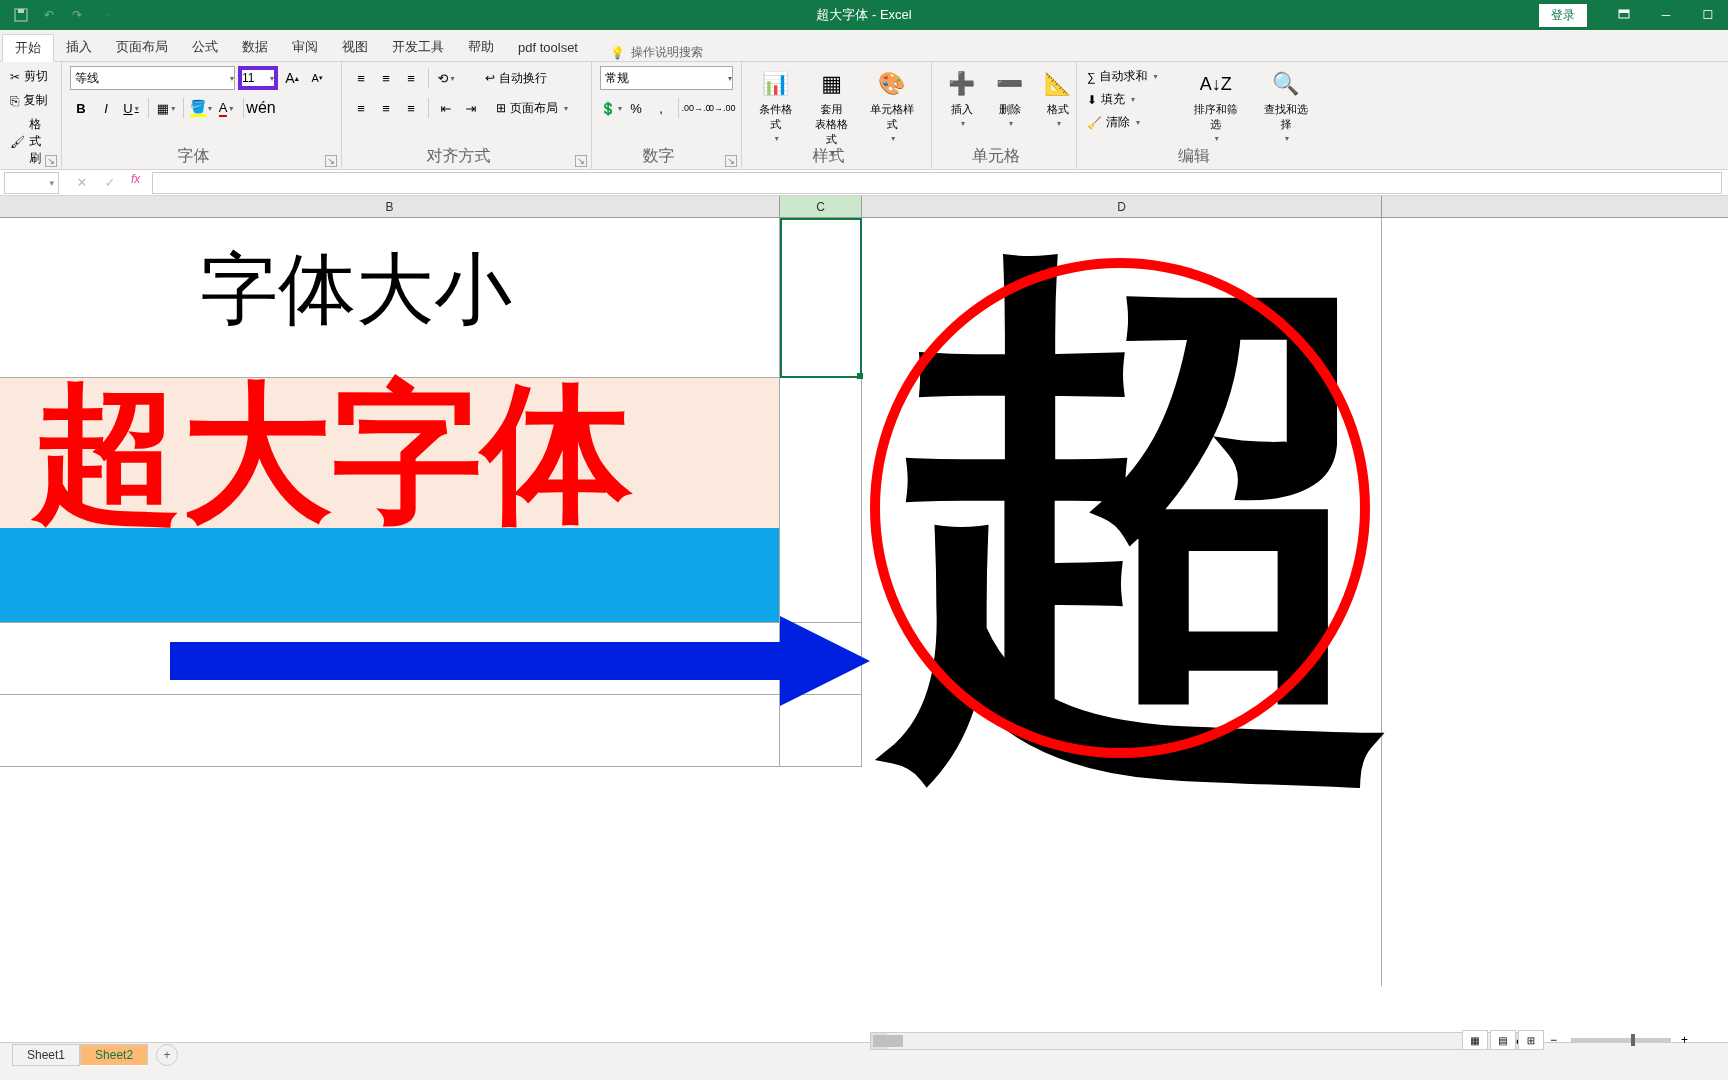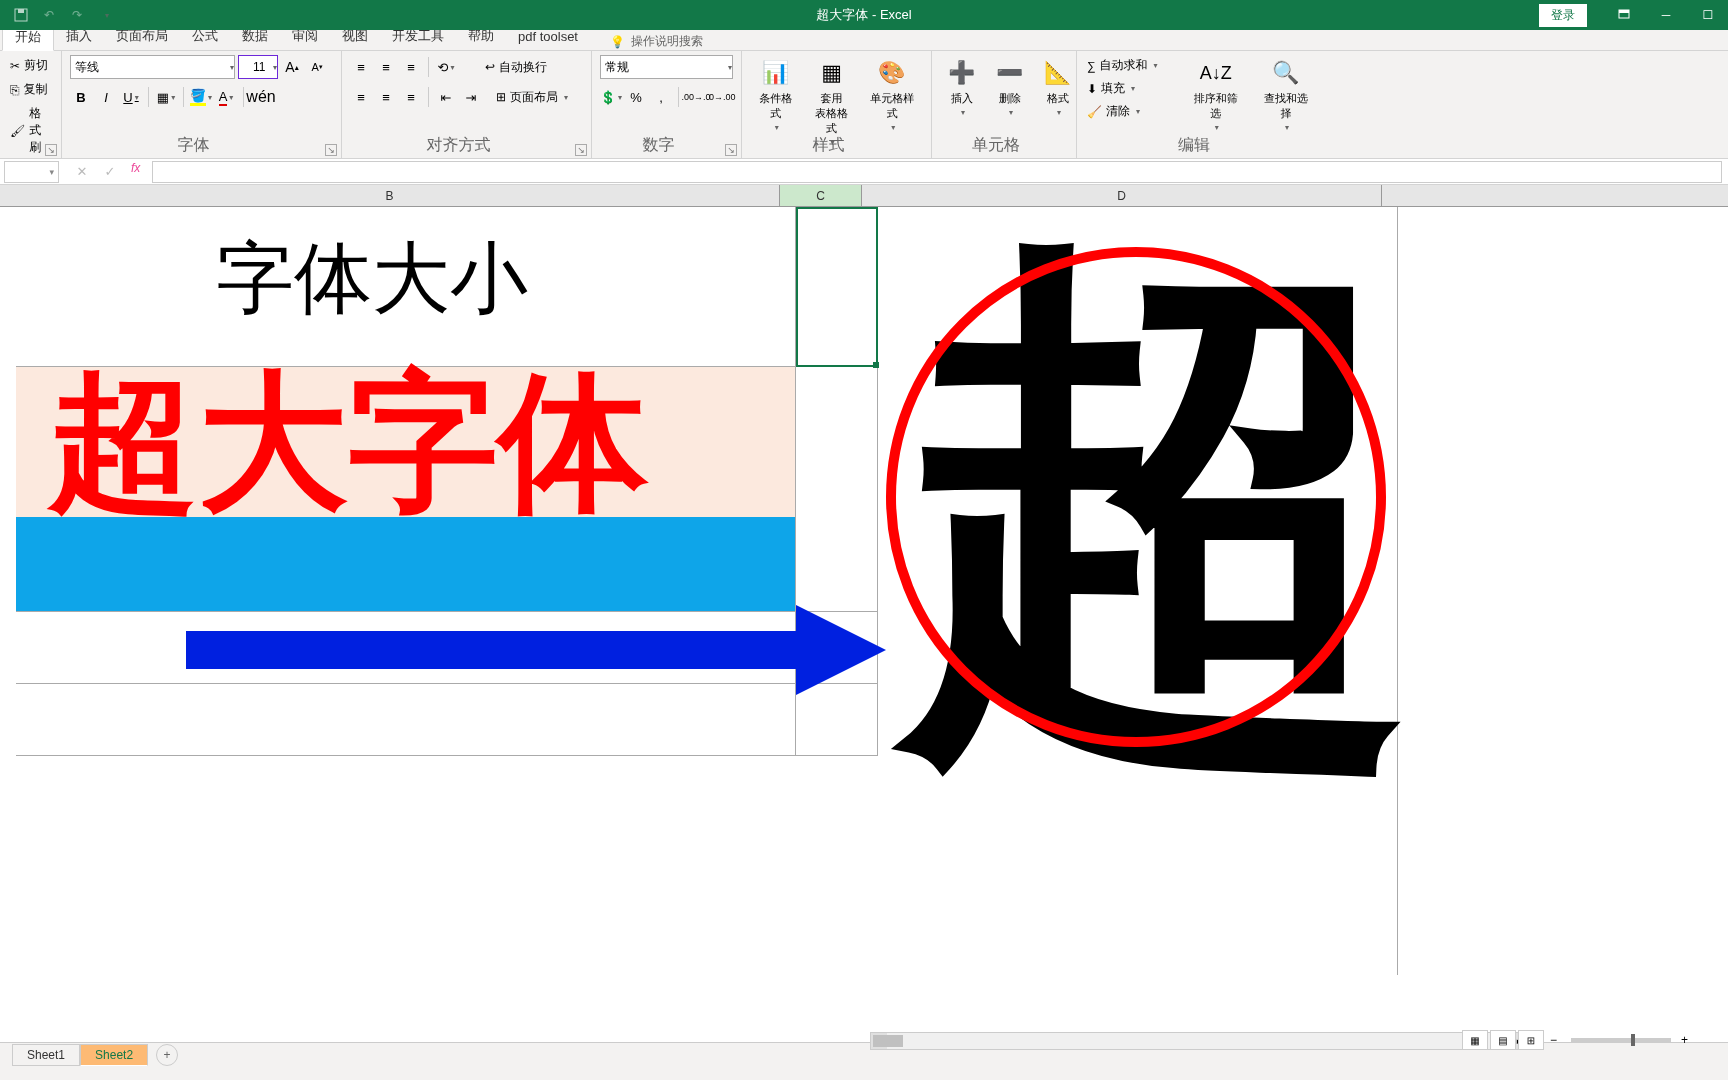--- a/index.html
+++ b/index.html
@@ -8,58 +8,58 @@
 
 .titlebar{height:30px;background:#127848;display:flex;align-items:center;color:#fff;font-size:12px;position:relative;}
 .qat{display:flex;gap:6px;padding-left:10px;align-items:center;}
 .qat-btn{width:22px;height:22px;display:flex;align-items:center;justify-content:center;opacity:.7;cursor:pointer;}
 .title-text{position:absolute;left:50%;transform:translateX(-50%);font-size:13px;}
 .win-controls{margin-left:auto;display:flex;align-items:center;gap:2px;}
 .login-btn{background:#fff;color:#127848;padding:3px 12px;font-size:12px;margin-right:15px;cursor:pointer;}
 .win-btn{width:40px;height:28px;display:flex;align-items:center;justify-content:center;cursor:pointer;}
 
 
-.ribbon-tabs{height:21px;background:#f3f2f1;display:flex;align-items:flex-end;padding-left:2px;border-bottom:1px solid #d4d4d4;}
+.ribbon-tabs{height:32px;background:#f3f2f1;display:flex;align-items:flex-end;padding-left:2px;border-bottom:1px solid #d4d4d4;}
 .tab{padding:5px 12px;font-size:13px;color:#333;cursor:pointer;height:28px;display:flex;align-items:center;}
 .tab.active{background:#fff;border:1px solid #d4d4d4;border-bottom:1px solid #fff;margin-bottom:-1px;}
 .tell-me{margin-left:20px;display:flex;align-items:center;gap:6px;color:#666;font-size:12px;}
 
 
 .ribbon{height:108px;background:#f3f2f1;display:flex;border-bottom:1px solid #d4d4d4;}
 .group{border-right:1px solid #d4d4d4;padding:4px 8px 2px;display:flex;flex-direction:column;position:relative;}
 .group-label{position:absolute;bottom:2px;left:0;right:16px;text-align:center;font-size:16px;color:#666;}
 .group-dlg{position:absolute;bottom:2px;right:4px;font-size:9px;color:#777;border:1px solid #aaa;width:12px;height:12px;display:flex;align-items:center;justify-content:center;cursor:pointer;}
 .group-body{flex:1;display:flex;gap:4px;}
 
 .clipboard-col{display:flex;flex-direction:column;gap:3px;width:50px;}
 .clip-item{display:flex;align-items:center;gap:4px;font-size:12px;padding:2px;}
 
 .font-name{width:165px;height:24px;border:1px solid #aaa;background:#fff;font-size:12px;padding-left:4px;display:flex;align-items:center;}
-.font-size{width:40px;height:24px;border:1px solid #6d28d9;background:#fff;font-size:12px;padding-left:14px;display:flex;align-items:center;}
+.font-size{width:40px;height:24px;border:4px solid #6d28d9;background:#fff;font-size:12px;padding-left:0;display:flex;align-items:center;}
 .font-row{display:flex;gap:3px;align-items:center;height:24px;}
 .icon-btn{width:22px;height:22px;display:flex;align-items:center;justify-content:center;cursor:pointer;font-size:13px;}
 
 .big-btn{display:flex;flex-direction:column;align-items:center;gap:2px;padding:2px 6px;cursor:pointer;font-size:11px;text-align:center;}
 .big-icon{width:32px;height:32px;display:flex;align-items:center;justify-content:center;font-size:22px;}
 
 
 .fbar{height:26px;background:#fff;border-bottom:1px solid #d4d4d4;display:flex;align-items:center;}
 .name-box{width:55px;height:22px;border:1px solid #ccc;margin:0 4px;font-size:12px;padding-left:4px;display:flex;align-items:center;position:relative;}
 .name-box::after{content:"▾";position:absolute;right:4px;color:#888;font-size:9px;}
 .fx-btns{display:flex;gap:6px;padding:0 8px;color:#888;}
 .fx{font-style:italic;color:#ec4899;font-size:12px;padding:0 4px;}
 .formula-input{flex:1;height:22px;border:1px solid #ccc;margin-right:6px;}
 
 
 .sheet{position:relative;height:790px;background:#fff;overflow:hidden;}
 .col-headers{height:22px;background:#e6e6e6;display:flex;border-bottom:1px solid #999;position:relative;}
 .col-h{border-right:1px solid #999;text-align:center;font-size:12px;color:#333;line-height:22px;background:#e6e6e6;cursor:pointer;}
 .col-h.sel{background:#cce8cc;}
 
-.cells{position:absolute;left:0;top:22px;right:0;bottom:0;margin-left:16px;}
+.cells{position:absolute;left:0;top:22px;right:0;bottom:0;}
 .cell{position:absolute;border-right:1px solid #aaa;border-bottom:1px solid #aaa;overflow:visible;}
 .selected-cell{position:absolute;border:2px solid #127848;pointer-events:none;z-index:5;}
 .sel-handle{position:absolute;right:-3px;bottom:-3px;width:6px;height:6px;background:#127848;}
 
 .big-text-1{font-size:78px;color:#000;padding-left:200px;padding-top:20px;white-space:nowrap;}
 .big-text-2{font-size:150px;color:#ff0000;font-weight:bold;padding-left:32px;line-height:1.0;white-space:nowrap;background:#fce9de;}
 .giant-char{position:absolute;font-size:520px;font-weight:800;color:#000;line-height:1;white-space:nowrap;transform:scaleY(1.05);}
 
 .red-circle{position:absolute;width:500px;height:500px;border:10px solid #ff0000;border-radius:50%;z-index:3;}
 .blue-arrow{position:absolute;z-index:4;}

